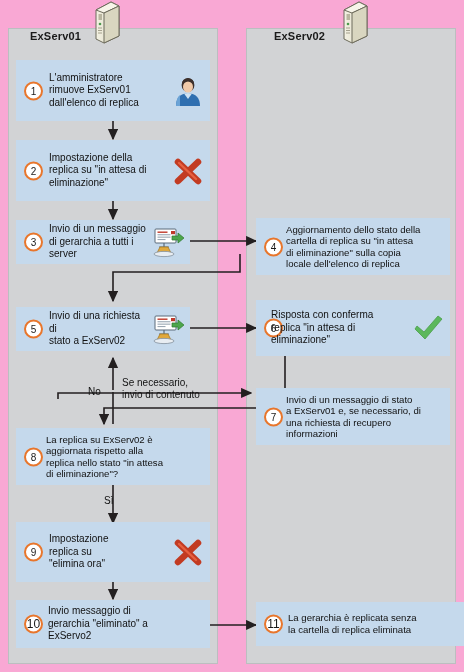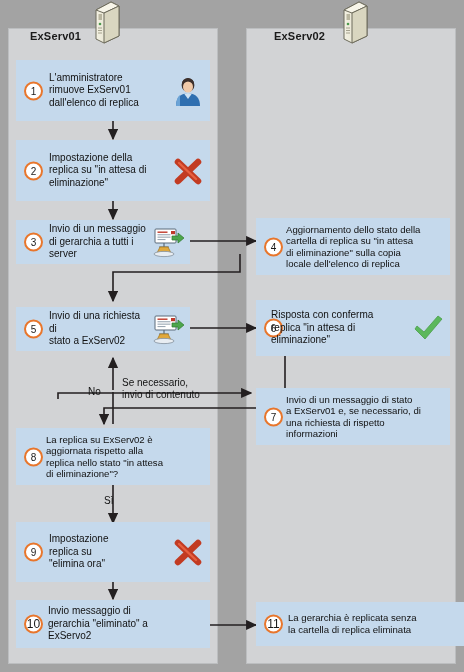--- a/index.html
+++ b/index.html
@@ -7,21 +7,21 @@
     padding: 0;
     background: #ffffff;
   }
   body {
     font-family: "Liberation Sans", sans-serif;
   }
   #stage {
     position: relative;
     width: 464px;
     height: 672px;
-    background: #a3a3a3;
+    background: #f9a8d4;
     overflow: hidden;
   }
 
   
   .lane {
     position: absolute;
     background: #d2d3d5;
     border: 1px solid #bcbec0;
     box-sizing: border-box;
   }
@@ -271,21 +271,21 @@
 eliminazione"</div>
     <svg class="step-icon" viewBox="0 0 36 32">
       <path d="M5,17 L7,14 L14,20 L28,4 L32,7 L15,27 Z" fill="#5cb85c" stroke="#4a9e4a" stroke-width="0.8" stroke-linejoin="round"></path>
     </svg>
   </div>
 
   <div class="step" id="step7" style="left:256px; top:388px; width:194px; height:57px;">
     <div class="badge">7</div>
     <div class="step-text" style="left:30px; right:4px; font-size:9.6px; line-height:11.6px;">Invio di un messaggio di stato
 a ExServ01 e, se necessario, di
-una richiesta di rispetto
+una richiesta di recupero
 informazioni</div>
   </div>
 
   <div class="step" id="step8" style="left:16px; top:428px; width:194px; height:57px;">
     <div class="badge">8</div>
     <div class="step-text" style="left:30px; right:4px; font-size:9.6px; line-height:11.6px;">La replica su ExServ02 è
 aggiornata rispetto alla
 replica nello stato "in attesa
 di eliminazione"?</div>
   </div>

